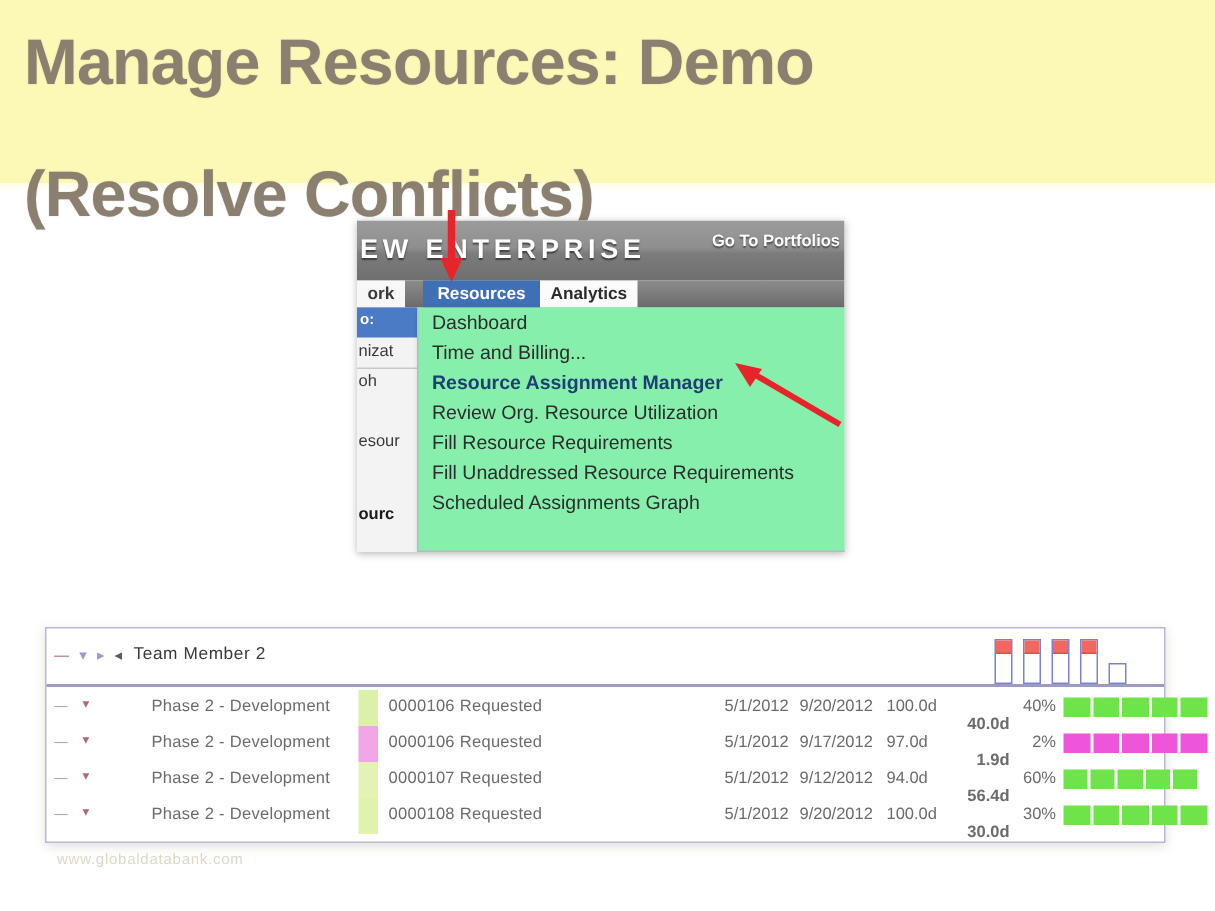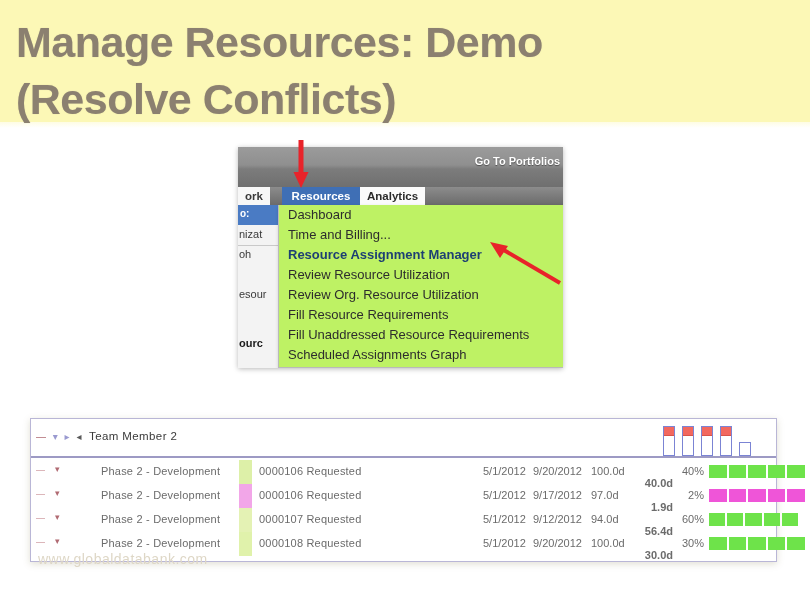--- a/index.html
+++ b/index.html
@@ -20,21 +20,21 @@
     background:linear-gradient(to bottom,rgba(252,248,182,1),rgba(252,248,182,0));
   }
   .title{
     position:absolute;left:16px;top:14px;width:700px;
     color:#8b8070;
     font-size:43px;line-height:57px;font-weight:bold;
     letter-spacing:-0.5px;
     font-family:"Liberation Sans", sans-serif;
     text-shadow:0 0 1px rgba(139,128,112,.35);
   }
-  .title .l2{display:block;}
+  .title .l2{display:block;margin-top:31px;}
 
   
   .shot{
     position:absolute;left:238px;top:147px;width:325px;height:221px;
     overflow:hidden;
     box-shadow:0 1px 5px rgba(0,0,0,.28);
     background:#f3f3f3;
     filter:blur(.22px);
   }
   .shot-topbar{
@@ -83,21 +83,21 @@
   .leftline{position:absolute;left:0;width:40px;height:1px;background:#c9c9c9;}
 
   .rightfrag{
     position:absolute;
     color:#4a4a4a;font-size:10.5px;white-space:nowrap;
   }
 
   
   .menu{
     position:absolute;left:40px;top:58px;width:312px;height:163px;
-    background:#bef264;
+    background:#86efac;
     border:1px solid #b9b9b9;border-top:none;
     box-shadow:1px 2px 4px rgba(0,0,0,.22);
     box-sizing:border-box;
   }
   .mi{
     position:relative;height:20px;line-height:20px;
     padding-left:9px;font-size:13px;color:#2d2d2d;
     white-space:nowrap;
   }
   .mi.bold{font-weight:bold;color:#1d3f73;}
@@ -153,39 +153,42 @@
   .drow .code{position:absolute;left:228px;top:5px;white-space:nowrap;letter-spacing:.2px;}
   .drow .d1{position:absolute;left:452px;top:5px;white-space:nowrap;}
   .drow .d2{position:absolute;left:502px;top:5px;white-space:nowrap;}
   .drow .n1{position:absolute;left:560px;top:5px;width:44px;text-align:left;white-space:nowrap;}
   .drow .n2{position:absolute;left:606px;top:17px;width:36px;text-align:right;white-space:nowrap;font-weight:bold;}
   .drow .n3{position:absolute;left:645px;top:5px;width:28px;text-align:right;white-space:nowrap;}
   .gantt{position:absolute;left:678px;top:5px;height:13px;}
   .gseg{position:absolute;top:0;height:13px;}
 
   .watermark{
-    position:absolute;left:38px;top:551px;
-    font-size:14px;color:#ded7c6;letter-spacing:.5px;
+    position:absolute;left:38px;top:568px;
+    font-size:10px;color:#ded7c6;letter-spacing:.5px;
     white-space:nowrap;
     text-align:center;
   }
 </style>
 </head>
 <body>
 
 <div class="banner"></div>
 <div class="banner-fade"></div>
 <div class="title">
   <span class="l1">Manage Resources: Demo</span>
   <span class="l2">(Resolve Conflicts)</span>
 </div>
 
 <div class="shot">
 
   <div class="shot-topbar"></div>
+  <div class="brand">
+    <span>EW ENTERPRISE</span>
+  </div>
   <div class="goto">Go To Portfolios</div>
 
   <div class="tabrow">
     <div class="tab work">ork</div>
     <div class="tab resources">Resources</div>
     <div class="tab analytics">Analytics</div>
   </div>
 
   <div class="bluebox">
     <span class="bl">o:</span>
@@ -203,23 +206,20 @@
   <div class="menu">
     <div class="mi">
       <span>Dashboard</span>
     </div>
     <div class="mi">
       <span>Time and Billing...</span>
       <span class="sub">›</span>
     </div>
     <div class="mi bold">
       <span>Resource Assignment Manager</span>
-    </div>
-    <div class="mi">
-      <span>Review Resource Utilization</span>
     </div>
     <div class="mi">
       <span>Review Org. Resource Utilization</span>
     </div>
     <div class="mi">
       <span>Fill Resource Requirements</span>
     </div>
     <div class="mi">
       <span>Fill Unaddressed Resource Requirements</span>
     </div>

